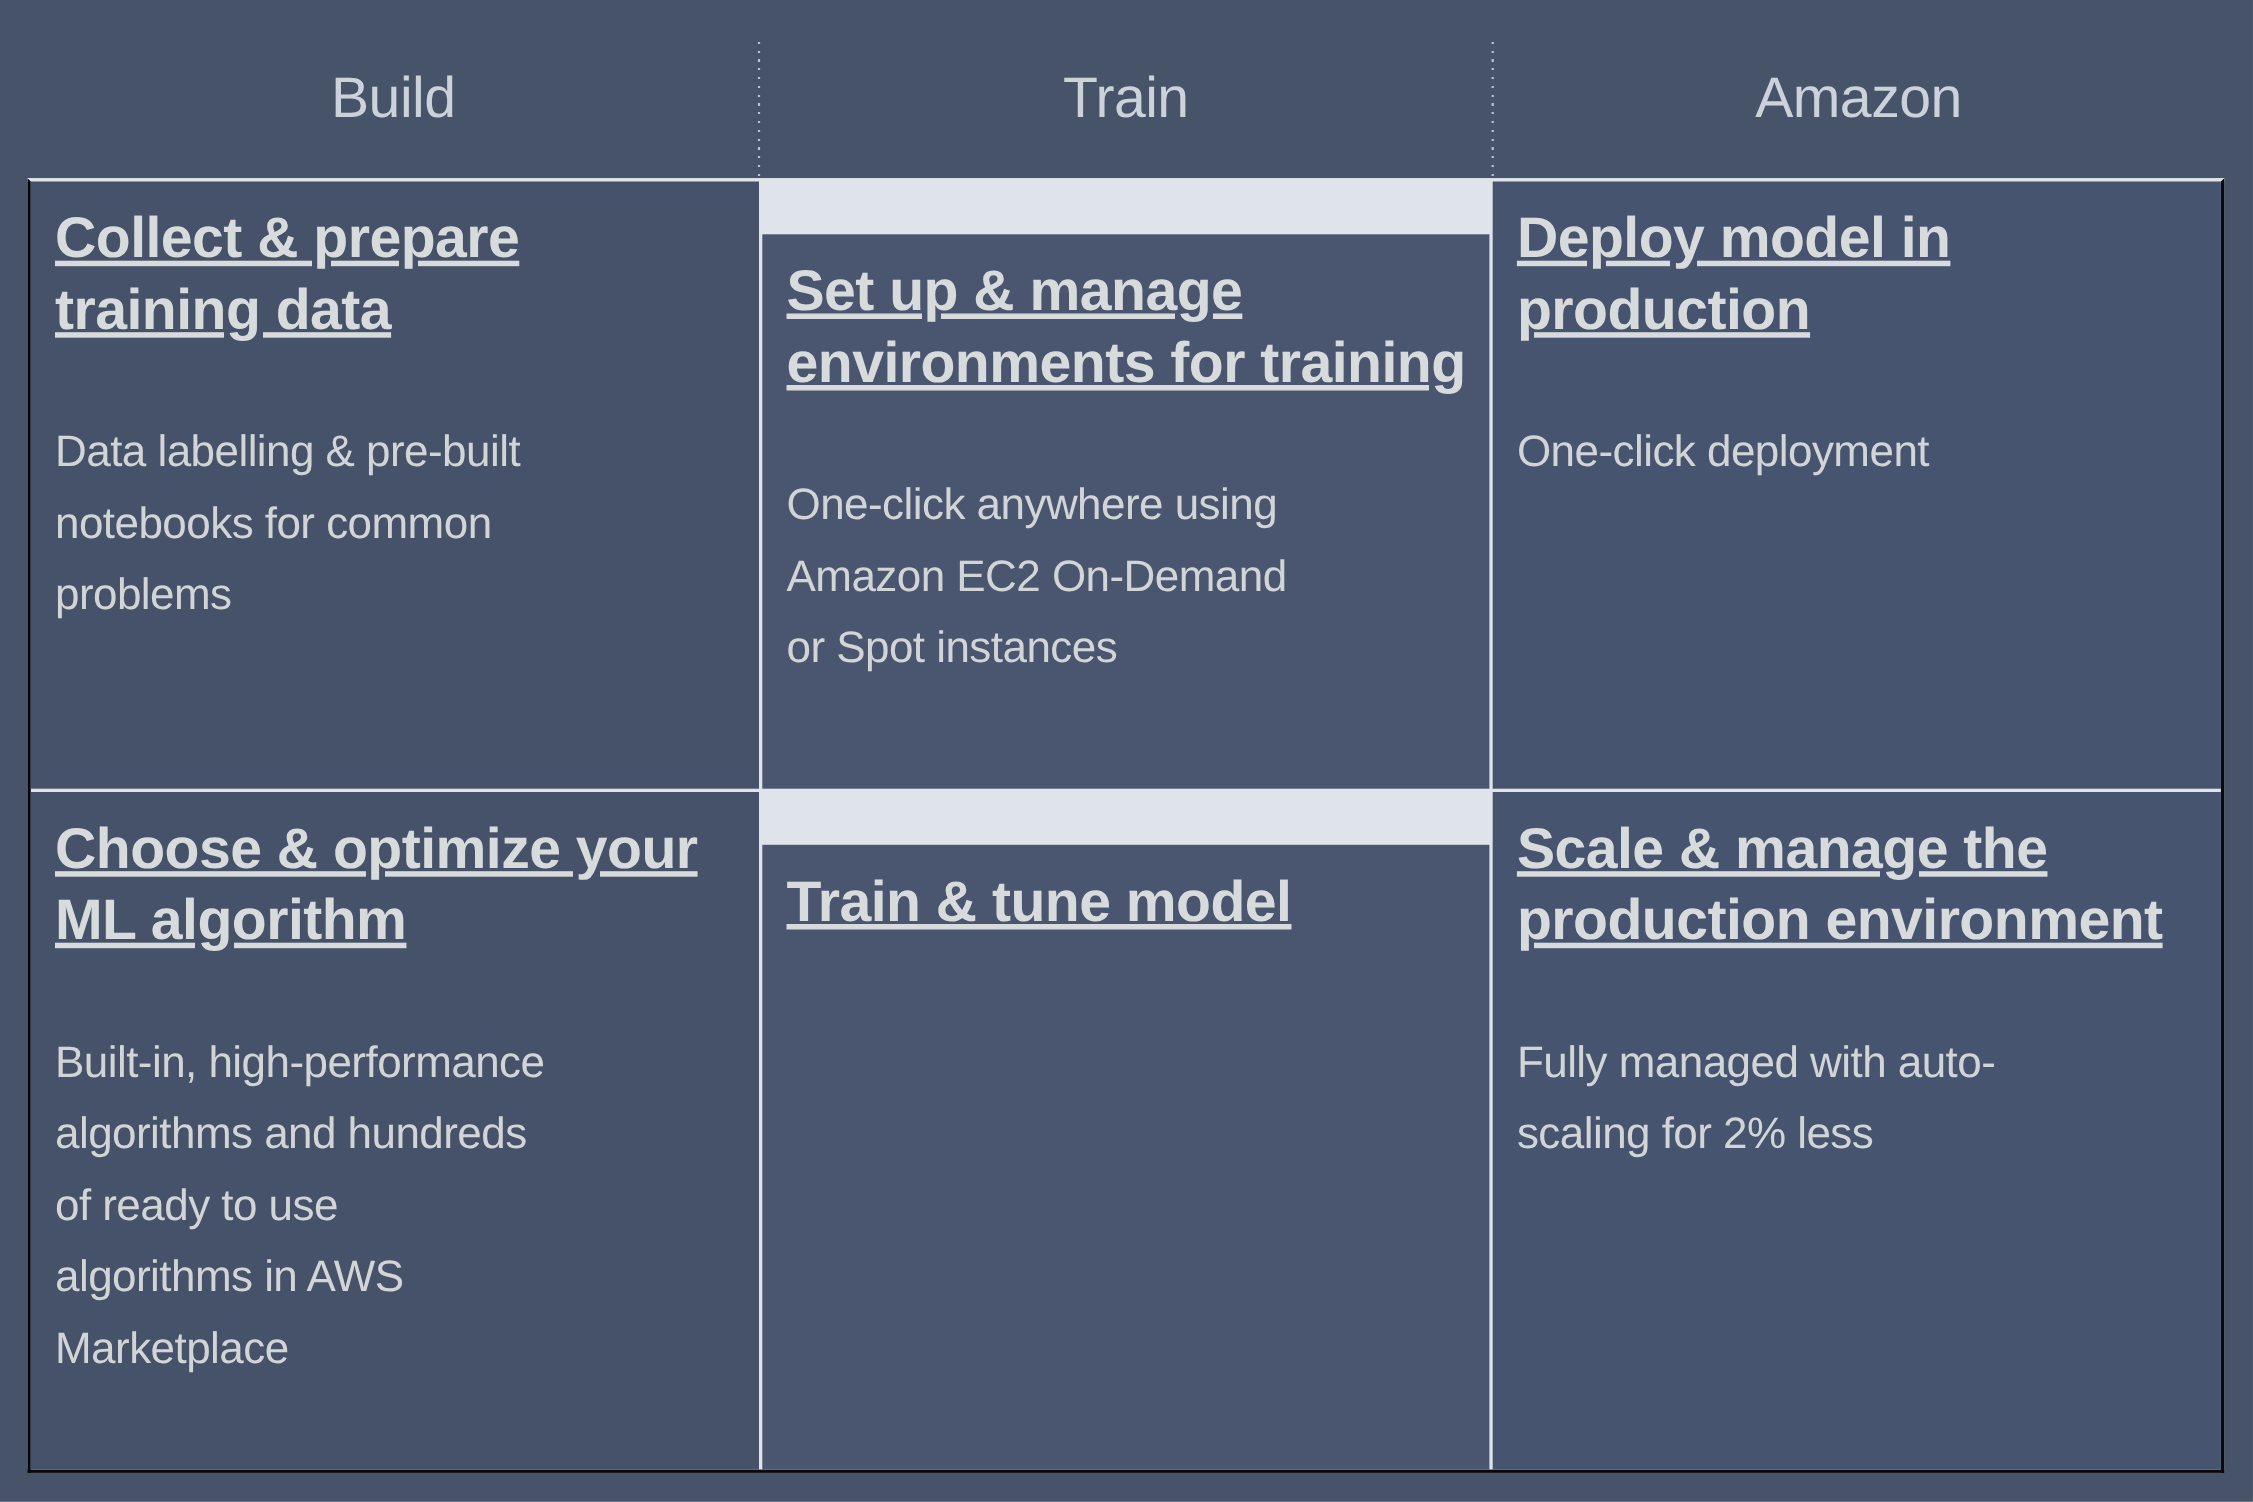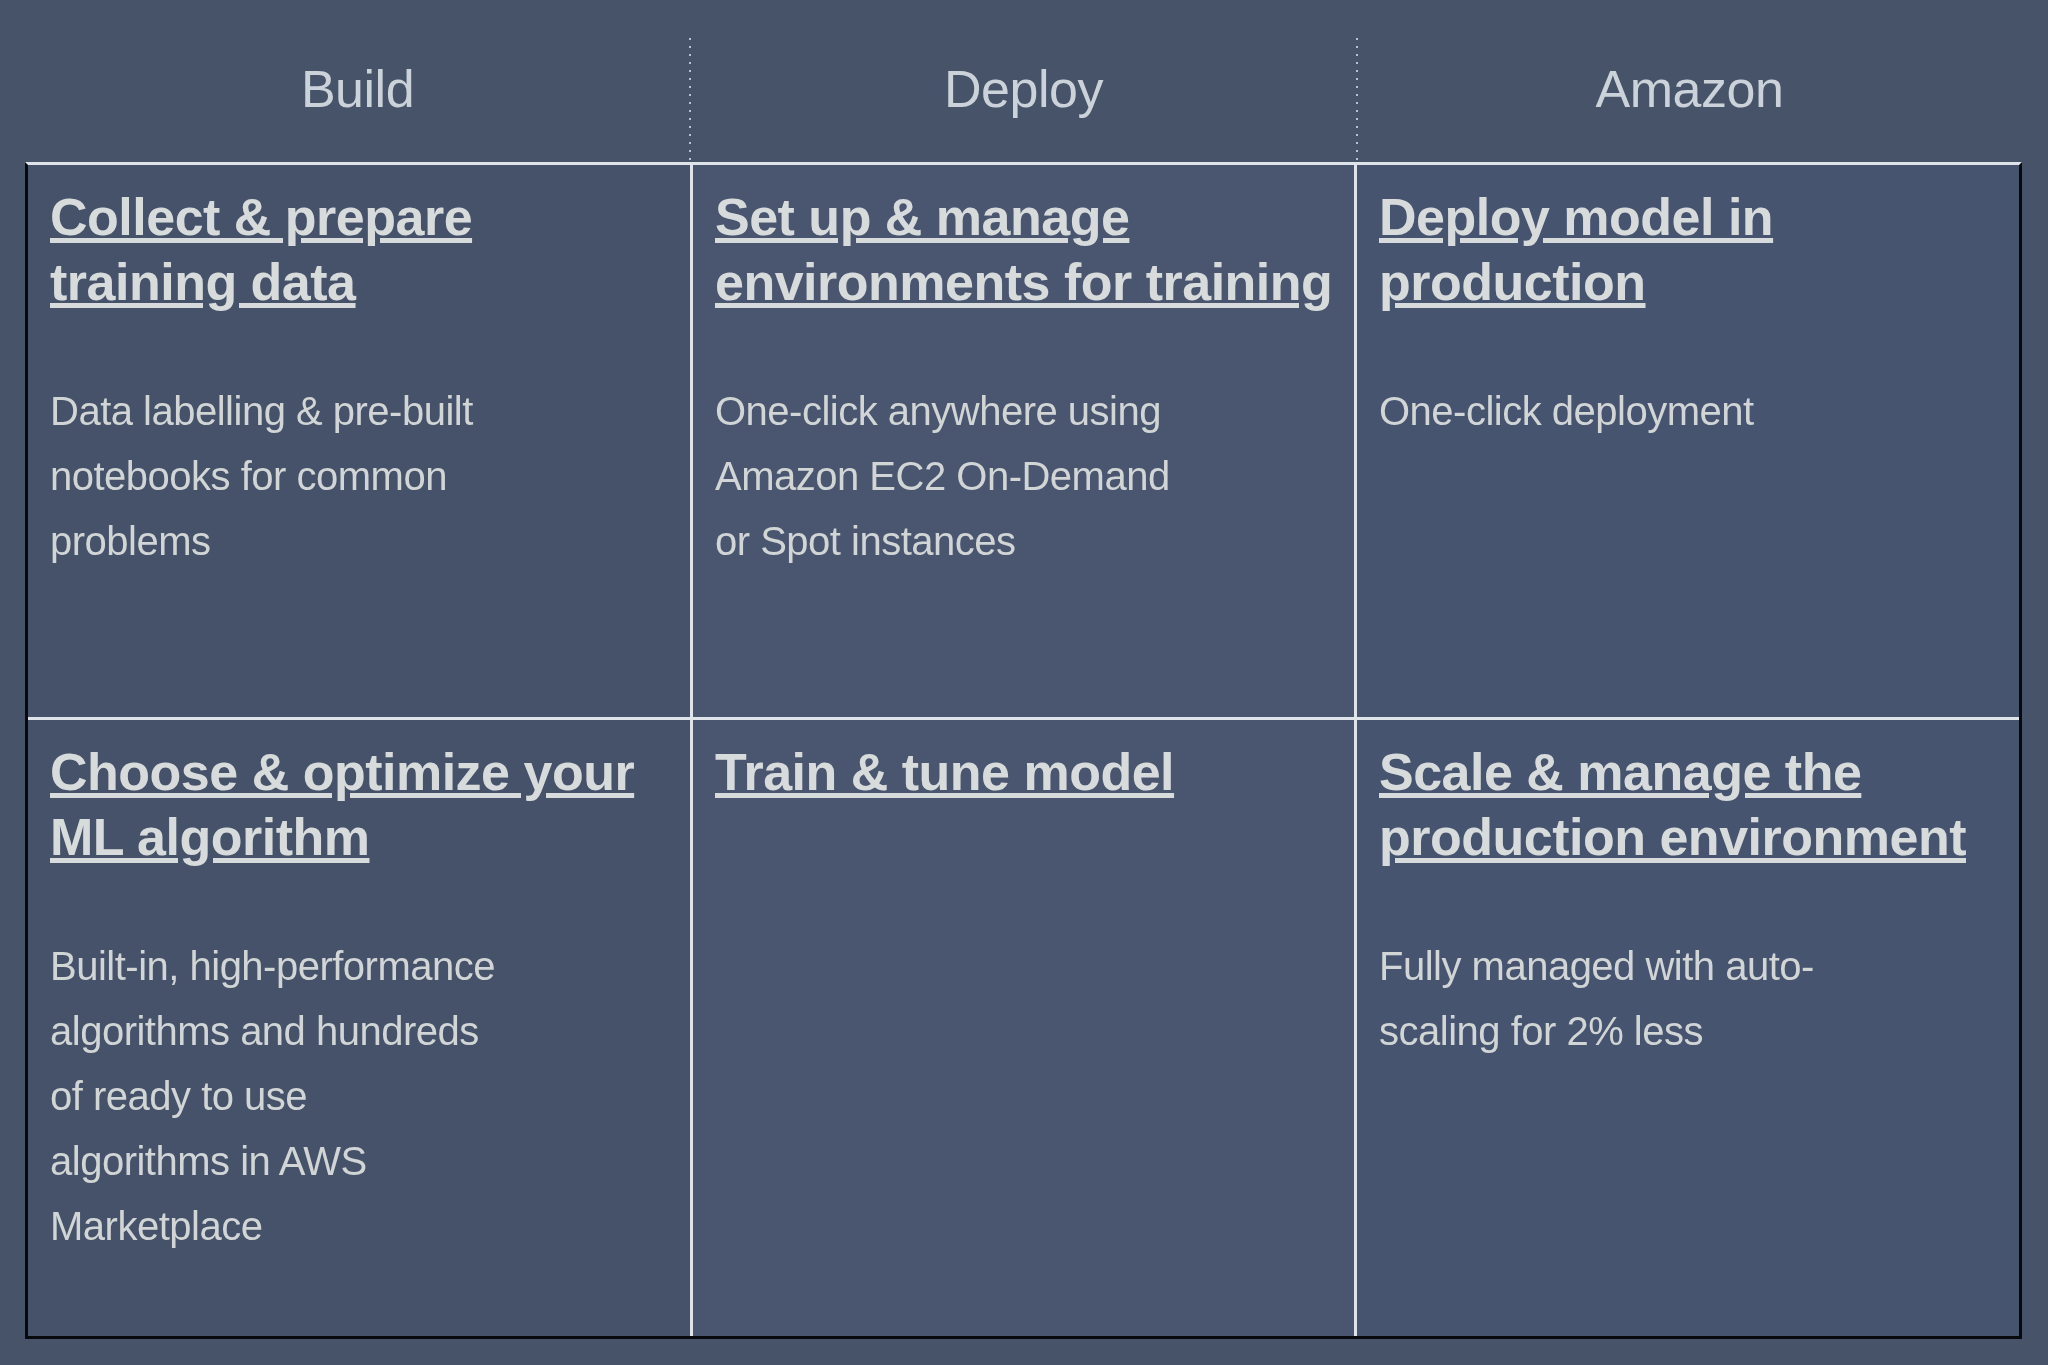--- a/index.html
+++ b/index.html
@@ -60,21 +60,21 @@
     grid-template-columns:662px 661px 662px;
     grid-template-rows:552px 616px;
     gap:3px;
   }
   .cell{
     box-sizing:border-box;
     padding:20px 10px 0 22px;
     overflow:hidden;
   }
   .cell.col1{background:var(--cell-bg-col1);}
-  .cell.col2{background:var(--cell-bg-col2);}
+  .cell.col2{background:var(--cell-bg-col2);margin-top:48px;}
   .cell.col3{background:var(--cell-bg-col3);}
   .cell-title{
     font-weight:700;
     font-size:52px;line-height:65px;letter-spacing:-0.5px;
     color:var(--title-text);
     white-space:pre-line;
     text-decoration:underline;
   }
   .cell-body{
     margin-top:64px;
@@ -85,21 +85,21 @@
   }
 </style>
 </head>
 <body>
 
 <div class="stage">
   <div class="content">
 
     <div class="header-row">
       <div class="header-cell">Build</div>
-      <div class="header-cell">Deploy</div>
+      <div class="header-cell">Train</div>
       <div class="header-cell">Amazon</div>
       <div class="dot-sep first"></div>
       <div class="dot-sep second"></div>
     </div>
 
     <div class="wtable">
 
       <div class="cell col1">
         <div class="cell-title">Collect &amp; prepare
 training data</div>

